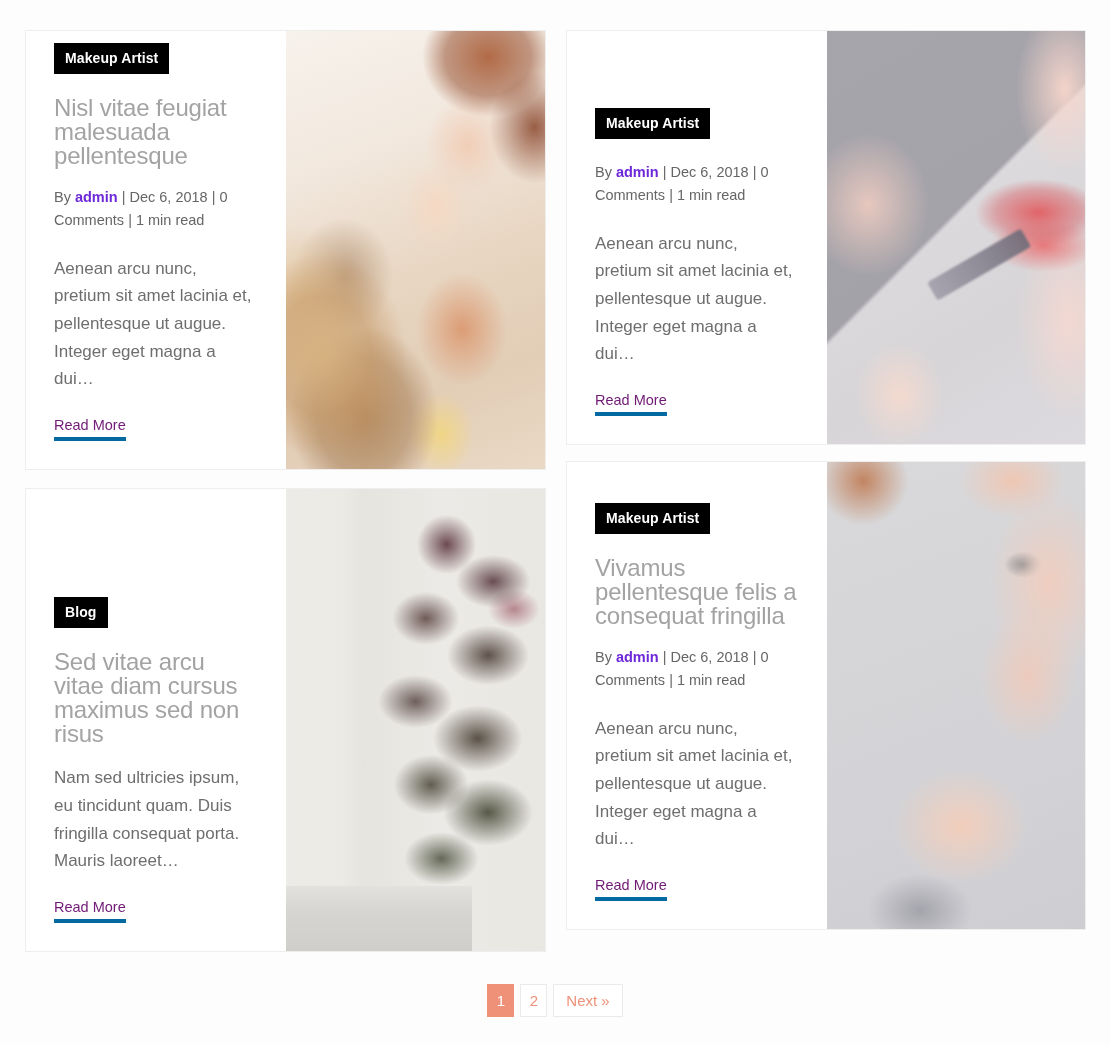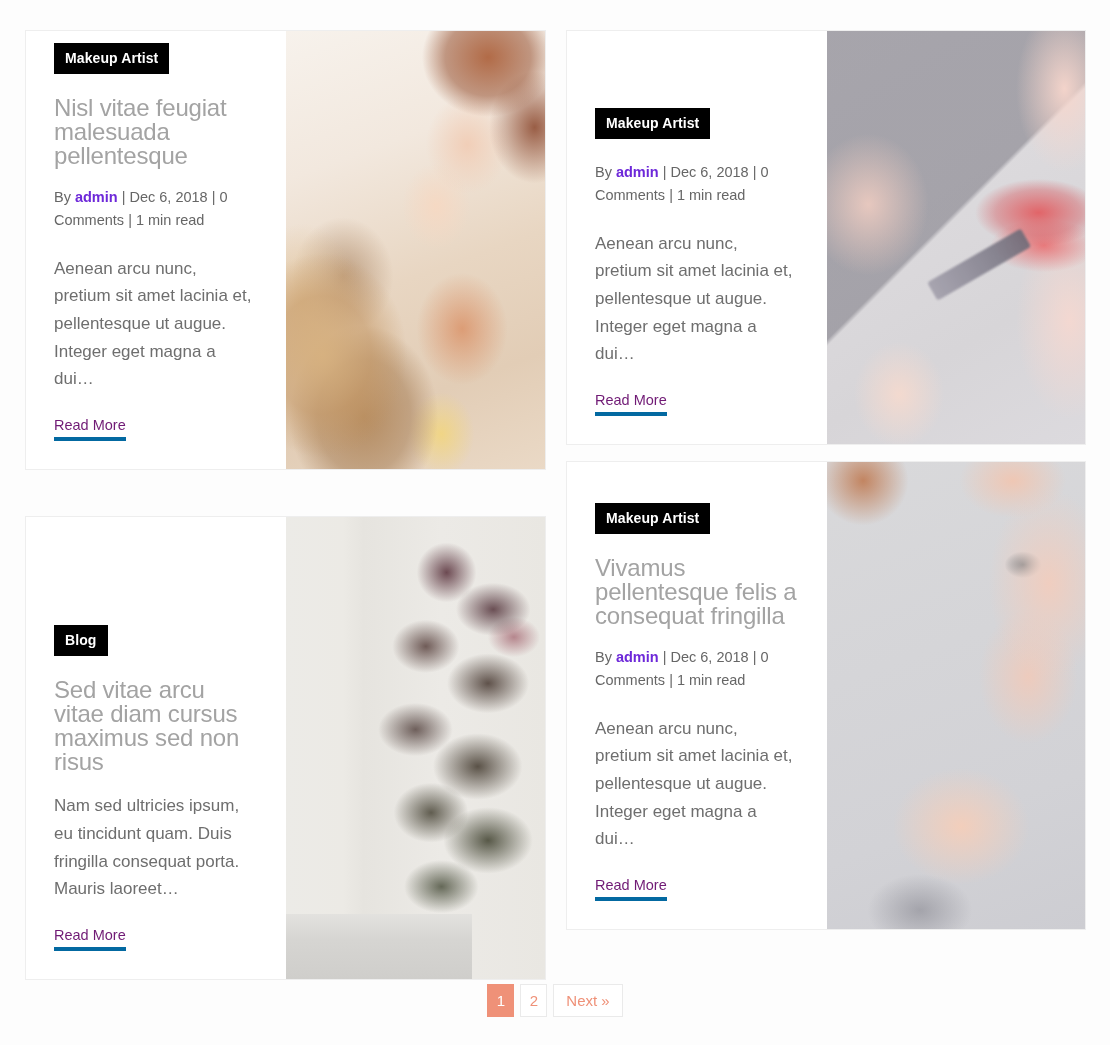--- a/index.html
+++ b/index.html
@@ -241,21 +241,21 @@
       <p class="card-excerpt">Aenean arcu nunc, pretium sit amet lacinia et, pellentesque ut augue. Integer eget magna a dui…</p>
       <a class="read-more" href="#">Read More</a>
     </div>
     <div class="card-media">
       <div class="photo photo-lips">
         <div class="brush"></div>
       </div>
     </div>
   </article>
 
-  <article class="card" style="left:25px; top:516px; width:521px; height:464px;">
+  <article class="card" style="left:25px; top:488px; width:521px; height:464px;">
     <div class="card-body">
       <span class="badge">Blog</span>
       <h2 class="card-title">Sed vitae arcu vitae diam cursus maximus sed non risus</h2>
       <p class="card-excerpt">Nam sed ultricies ipsum, eu tincidunt quam. Duis fringilla consequat porta. Mauris laoreet…</p>
       <a class="read-more" href="#">Read More</a>
     </div>
     <div class="card-media">
       <div class="photo photo-tree">
         <div class="tree-ledge"></div>
       </div>

